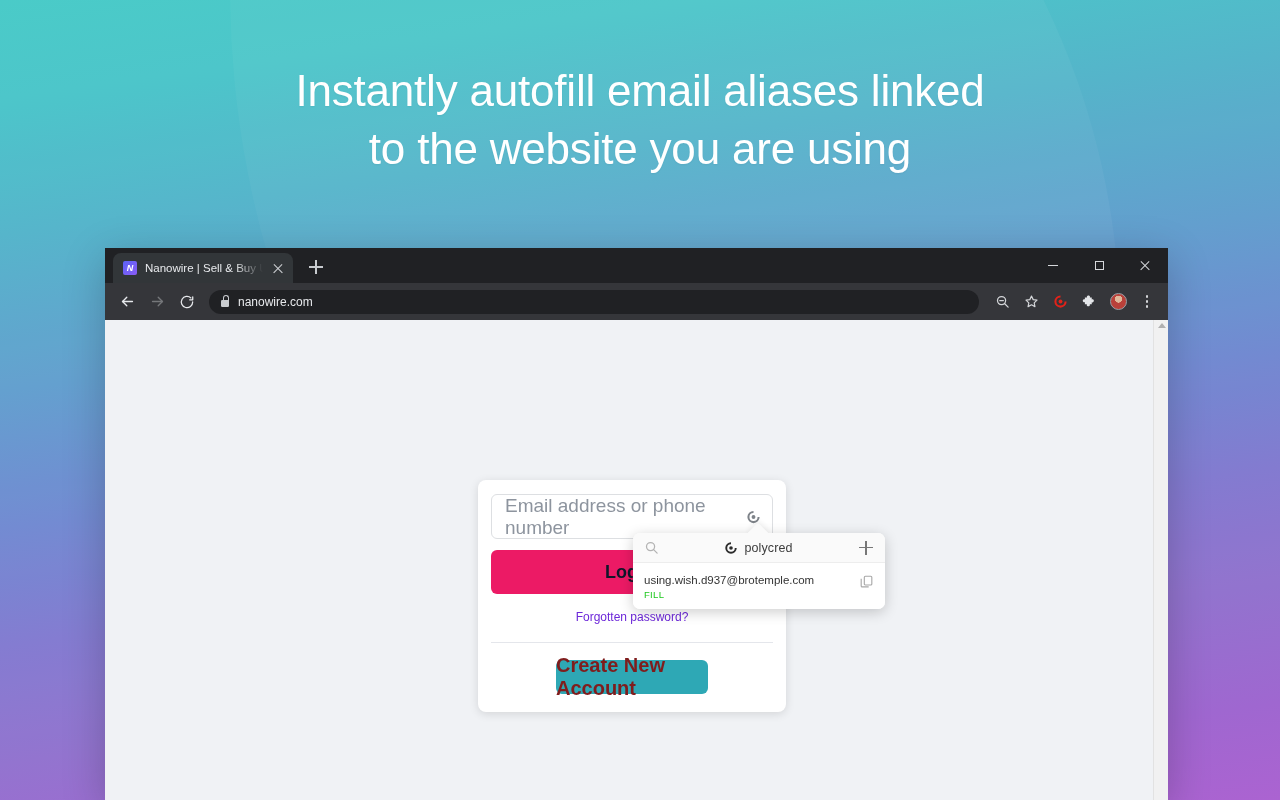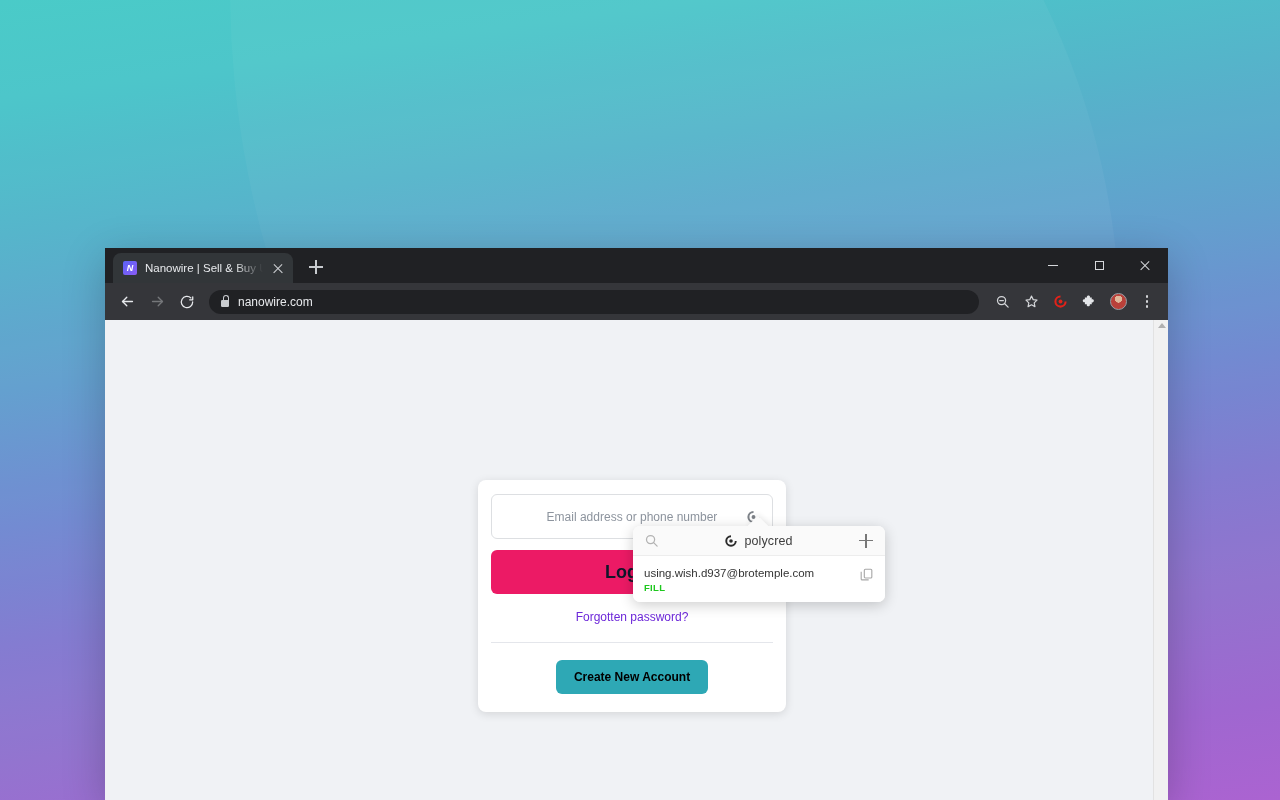--- a/index.html
+++ b/index.html
@@ -271,26 +271,25 @@
     box-shadow: 0 2px 10px rgba(0,0,0,0.12);
     padding: 14px 13px 18px;
   }
   .field {
     height: 45px;
     border: 1px solid #dddfe2;
     border-radius: 6px;
     display: flex;
     align-items: center;
     padding: 0 13px;
-    font-size: 12px;
+    font-size: 19px;
     color: #8d949e;
     margin-bottom: 11px;
     background: #fff;
     position: relative;
-    text-align: center;
   }
   .field .ph { flex: 1 1 auto; }
   .field .inline-ext {
     position: absolute;
     right: 11px; top: 50%;
     transform: translateY(-50%);
   }
   .btn-login {
     height: 44px;
     background: #ec1a65;
@@ -313,33 +312,33 @@
     height: 1px;
     background: #e4e6eb;
     margin: 18px 0 17px;
   }
   .btn-create {
     margin: 0 auto;
     width: 152px;
     height: 34px;
     background: #2ea8b5;
     border-radius: 6px;
-    color: #000000;
-    font-size: 12px;
+    color: #7f1d1d;
+    font-size: 20px;
     font-weight: 700;
     display: flex;
     align-items: center;
     justify-content: center;
   }
 
   
   .ext-popup {
     position: absolute;
     left: 528px;
-    top: 206px;
+    top: 213px;
     width: 252px;
     background: #ffffff;
     border-radius: 7px;
     box-shadow: 0 3px 14px rgba(0,0,0,0.20);
     overflow: visible;
     z-index: 5;
   }
   .ext-popup:before {
     content: "";
     position: absolute;
@@ -390,37 +389,41 @@
     border-radius: 0 0 7px 7px;
   }
   .ext-row .texts { flex: 1 1 auto; }
   .alias {
     font-size: 11.5px;
     color: #333333;
     line-height: 14px;
   }
   .fill {
     font-size: 9.5px;
-    font-weight: 700;
+    font-weight: 400;
     color: #1ec81e;
     letter-spacing: 0.3px;
     margin-top: 2px;
   }
   .copy-ico { flex: 0 0 auto; margin-top: 1px; }
 
   svg { display: block; }
 </style>
 </head>
 <body>
 
 <div id="stage">
 
   <div class="sheen-a"></div>
   <div class="sheen-b"></div>
 
+  <div class="headline">
+    <span>Instantly autofill email aliases linked</span>
+    <span class="l2">to the website you are using</span>
+  </div>
 
   <div id="browser">
 
     <div class="tabstrip">
       <div class="tab">
         <div class="favicon">N</div>
         <div class="tab-title">Nanowire | Sell &amp; Buy Unused Ba</div>
         <div class="tab-close"></div>
       </div>
       <div class="newtab"></div>

